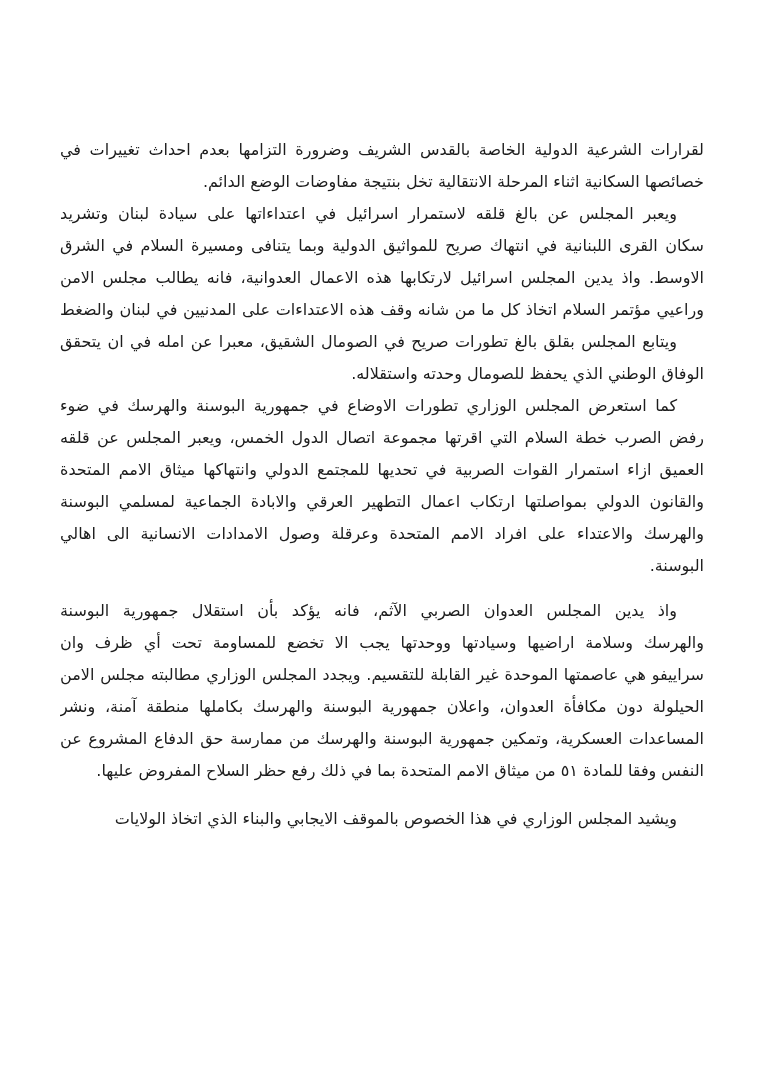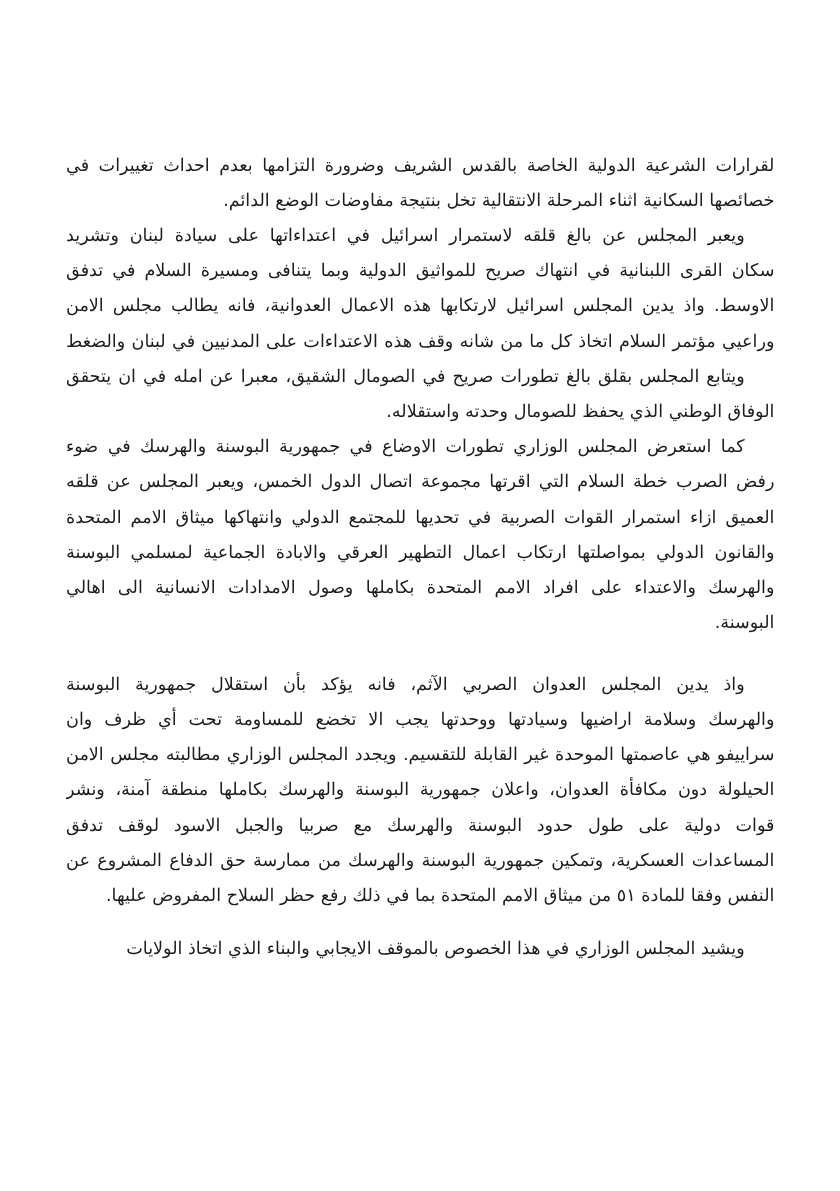--- a/index.html
+++ b/index.html
@@ -22,21 +22,21 @@
     right: 60px;
     left: 60px;
     direction: rtl;
     font-size: 16px;
     color: #1c1c1c;
   }
   .para {
     margin: 0;
   }
   
-  .para:nth-child(5) { margin-top: 24px; }
+  .para:nth-child(5) { margin-top: 13px; }
   .para:nth-child(6) { margin-top: 16px; }
   .line {
     height: 32px;
     line-height: 32px;
     overflow: hidden;
     text-align: justify;
     text-align-last: justify;
     white-space: normal;
   }
   .line.last {
@@ -60,42 +60,41 @@
 <body>
 
 <div class="page">
   <div class="text-block" id="text-block" dir="rtl" lang="ar">
       <div class="para">
         <div class="line">لقرارات الشرعية الدولية الخاصة بالقدس الشريف وضرورة التزامها بعدم احداث تغييرات في</div>
         <div class="line last">خصائصها السكانية اثناء المرحلة الانتقالية تخل بنتيجة مفاوضات الوضع الدائم.</div>
       </div>
       <div class="para indent">
         <div class="line">ويعبر المجلس عن بالغ قلقه لاستمرار اسرائيل في اعتداءاتها على سيادة لبنان وتشريد</div>
-        <div class="line">سكان القرى اللبنانية في انتهاك صريح للمواثيق الدولية وبما يتنافى ومسيرة السلام في تدفق</div>
+        <div class="line">سكان القرى اللبنانية في انتهاك صريح للمواثيق الدولية وبما يتنافى ومسيرة السلام في الشرق</div>
         <div class="line">الاوسط. واذ يدين المجلس اسرائيل لارتكابها هذه الاعمال العدوانية، فانه يطالب مجلس الامن</div>
         <div class="line">وراعيي مؤتمر السلام اتخاذ كل ما من شانه وقف هذه الاعتداءات على المدنيين في لبنان والضغط</div>
       </div>
       <div class="para indent">
         <div class="line">ويتابع المجلس بقلق بالغ تطورات صريح في الصومال الشقيق، معبرا عن امله في ان يتحقق</div>
         <div class="line last">الوفاق الوطني الذي يحفظ للصومال وحدته واستقلاله.</div>
       </div>
       <div class="para indent">
         <div class="line">كما استعرض المجلس الوزاري تطورات الاوضاع في جمهورية البوسنة والهرسك في ضوء</div>
         <div class="line">رفض الصرب خطة السلام التي اقرتها مجموعة اتصال الدول الخمس، ويعبر المجلس عن قلقه</div>
         <div class="line">العميق ازاء استمرار القوات الصربية في تحديها للمجتمع الدولي وانتهاكها ميثاق الامم المتحدة</div>
         <div class="line">والقانون الدولي بمواصلتها ارتكاب اعمال التطهير العرقي والابادة الجماعية لمسلمي البوسنة</div>
-        <div class="line">والهرسك والاعتداء على افراد الامم المتحدة بكاملها وصول الامدادات الانسانية الى اهالي</div>
+        <div class="line">والهرسك والاعتداء على افراد الامم المتحدة وعرقلة وصول الامدادات الانسانية الى اهالي</div>
         <div class="line last">البوسنة.</div>
       </div>
       <div class="para indent">
         <div class="line">واذ يدين المجلس العدوان الصربي الآثم، فانه يؤكد بأن استقلال جمهورية البوسنة</div>
         <div class="line">والهرسك وسلامة اراضيها وسيادتها ووحدتها يجب الا تخضع للمساومة تحت أي ظرف وان</div>
         <div class="line">سراييفو هي عاصمتها الموحدة غير القابلة للتقسيم. ويجدد المجلس الوزاري مطالبته مجلس الامن</div>
         <div class="line">الحيلولة دون مكافأة العدوان، واعلان جمهورية البوسنة والهرسك بكاملها منطقة آمنة، ونشر</div>
-        <div class="line">قوات دولية على طول حدود البوسنة والهرسك مع صربيا والجبل الاسود لوقف تدفق</div>
         <div class="line">المساعدات العسكرية، وتمكين جمهورية البوسنة والهرسك من ممارسة حق الدفاع المشروع عن</div>
         <div class="line last">النفس وفقا للمادة ٥١ من ميثاق الامم المتحدة بما في ذلك رفع حظر السلاح المفروض عليها.</div>
       </div>
       <div class="para indent">
         <div class="line last">ويشيد المجلس الوزاري في هذا الخصوص بالموقف الايجابي والبناء الذي اتخاذ الولايات</div>
       </div>
     </div>
   <div class="page-number">٤</div>
 </div>
 

